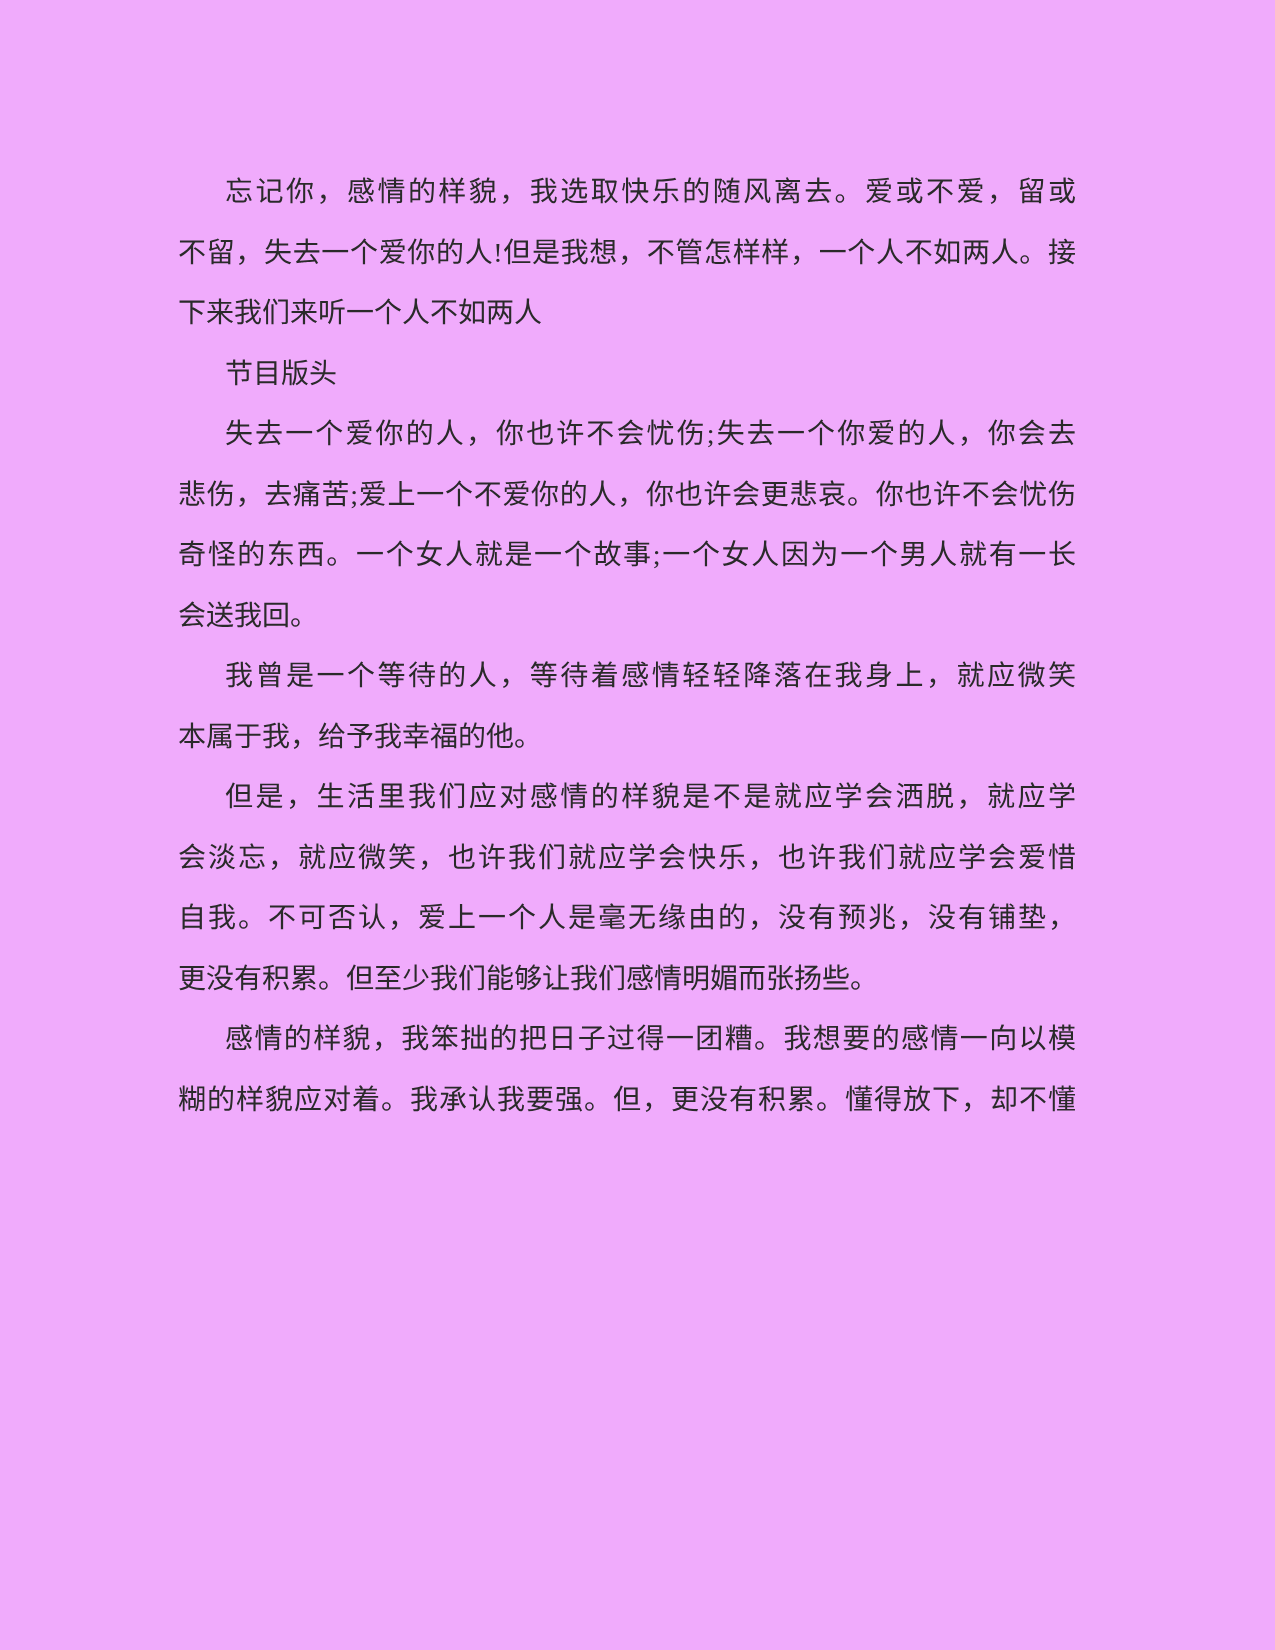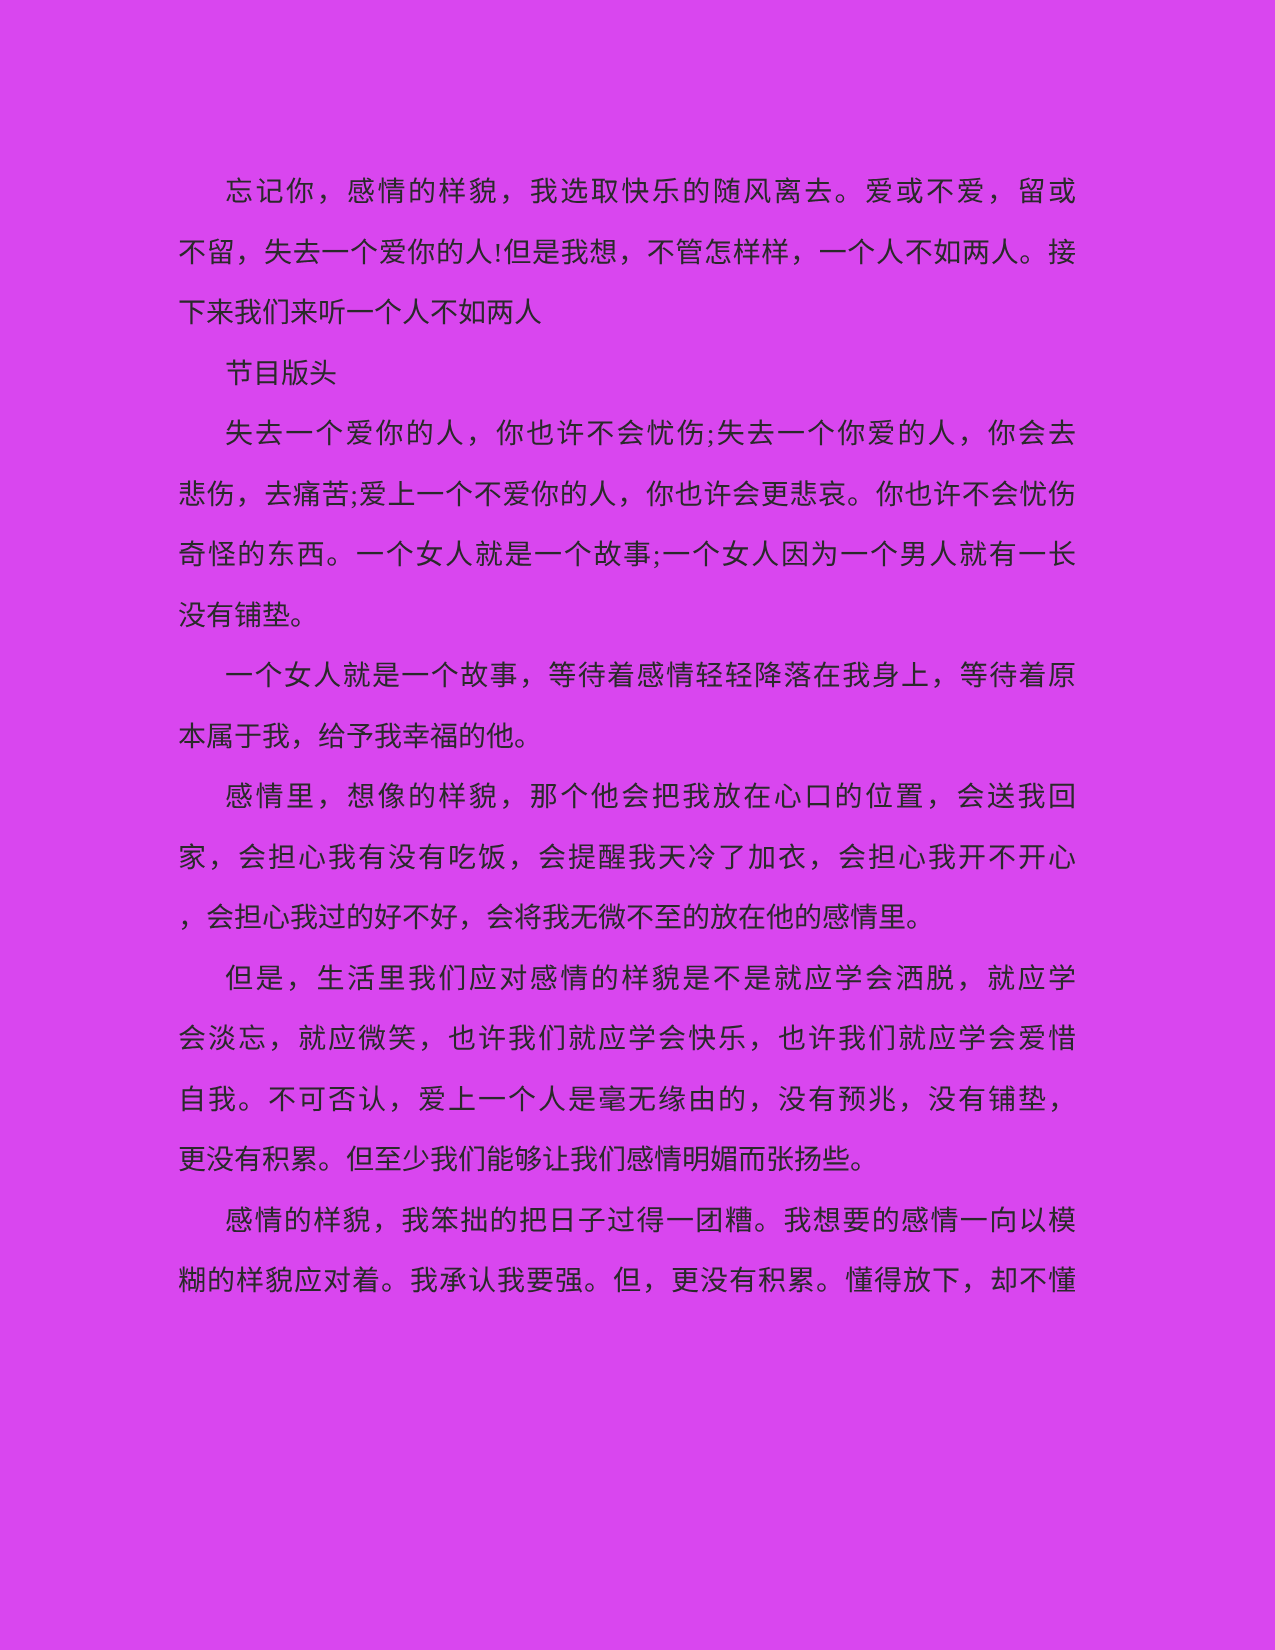--- a/index.html
+++ b/index.html
@@ -12,21 +12,21 @@
     position: relative;
     background: #ffffff;
     font-family: "Liberation Serif", serif;
     overflow: hidden;
   }
   .page {
     position: absolute;
     left: 0; top: 0;
     width: 1275px;
     height: 1650px;
-    background: #d946ef;
+    background: #f0abfc;
   }
   .text-block {
     position: absolute;
     left: 178px;
     top: 162px;
     width: 898px;
     font-size: 28px;
     color: #2a2a2a;
     letter-spacing: 0;
   }
@@ -58,30 +58,25 @@
         <div class="line fill">不留，失去一个爱你的人!但是我想，不管怎样样，一个人不如两人。接</div>
         <div class="line">下来我们来听一个人不如两人</div>
       </div>
       <div class="paragraph">
         <div class="line first">节目版头</div>
       </div>
       <div class="paragraph">
         <div class="line first fill">失去一个爱你的人，你也许不会忧伤;失去一个你爱的人，你会去</div>
         <div class="line fill">悲伤，去痛苦;爱上一个不爱你的人，你也许会更悲哀。你也许不会忧伤</div>
         <div class="line fill">奇怪的东西。一个女人就是一个故事;一个女人因为一个男人就有一长</div>
-        <div class="line">没有铺垫。</div>
+        <div class="line">会送我回。</div>
       </div>
       <div class="paragraph">
-        <div class="line first fill">一个女人就是一个故事，等待着感情轻轻降落在我身上，等待着原</div>
+        <div class="line first fill">我曾是一个等待的人，等待着感情轻轻降落在我身上，就应微笑</div>
         <div class="line">本属于我，给予我幸福的他。</div>
-      </div>
-      <div class="paragraph">
-        <div class="line first fill">感情里，想像的样貌，那个他会把我放在心口的位置，会送我回</div>
-        <div class="line fill">家，会担心我有没有吃饭，会提醒我天冷了加衣，会担心我开不开心</div>
-        <div class="line">，会担心我过的好不好，会将我无微不至的放在他的感情里。</div>
       </div>
       <div class="paragraph">
         <div class="line first fill">但是，生活里我们应对感情的样貌是不是就应学会洒脱，就应学</div>
         <div class="line fill">会淡忘，就应微笑，也许我们就应学会快乐，也许我们就应学会爱惜</div>
         <div class="line fill">自我。不可否认，爱上一个人是毫无缘由的，没有预兆，没有铺垫，</div>
         <div class="line">更没有积累。但至少我们能够让我们感情明媚而张扬些。</div>
       </div>
       <div class="paragraph">
         <div class="line first fill">感情的样貌，我笨拙的把日子过得一团糟。我想要的感情一向以模</div>
         <div class="line fill">糊的样貌应对着。我承认我要强。但，更没有积累。懂得放下，却不懂</div>

